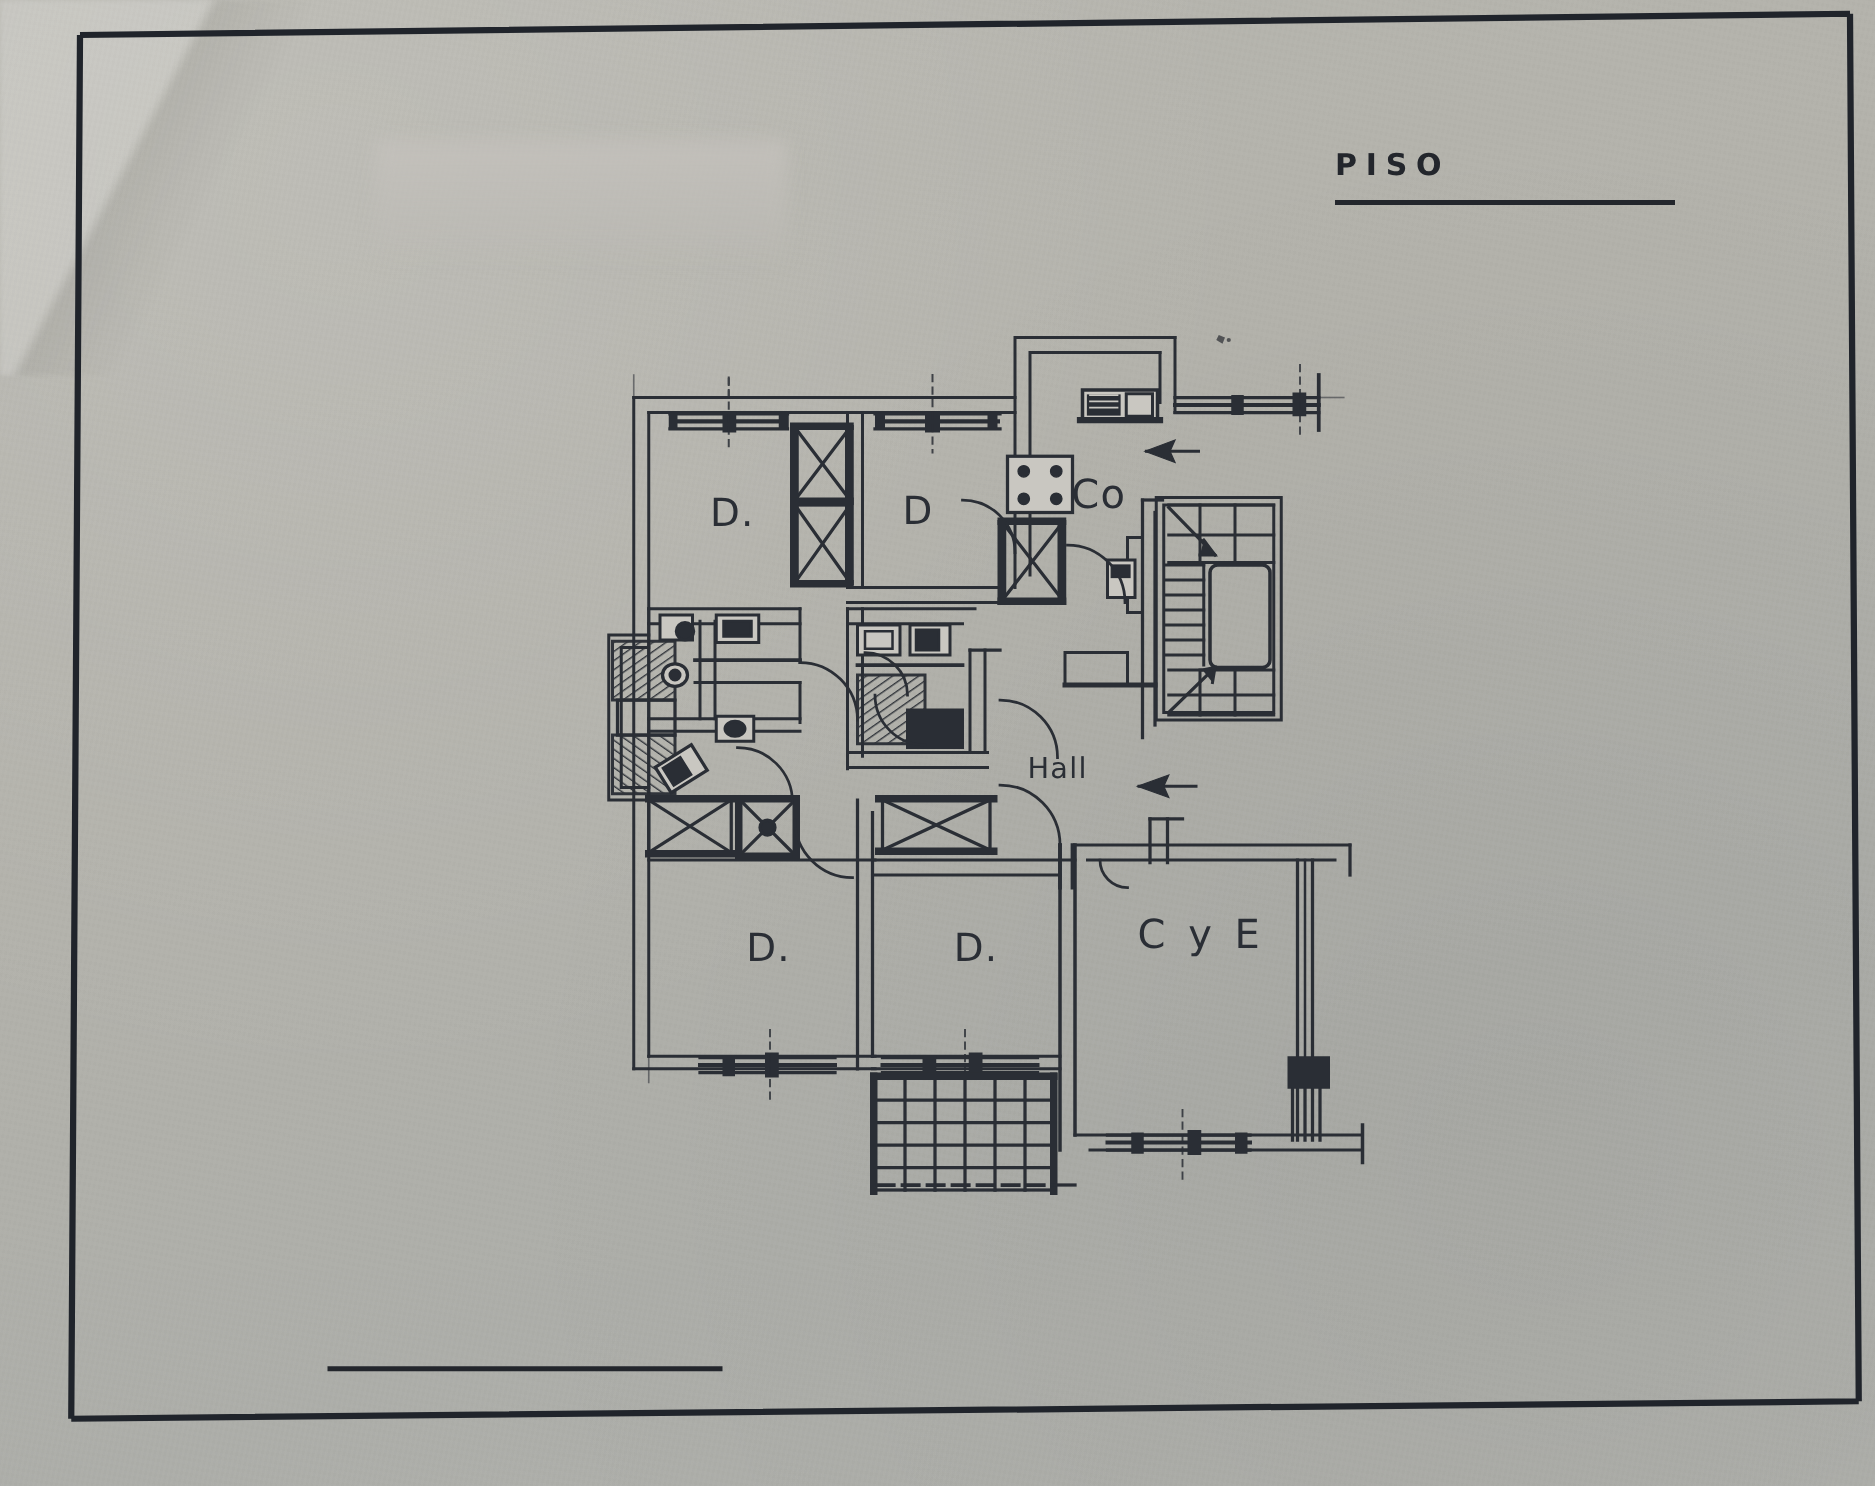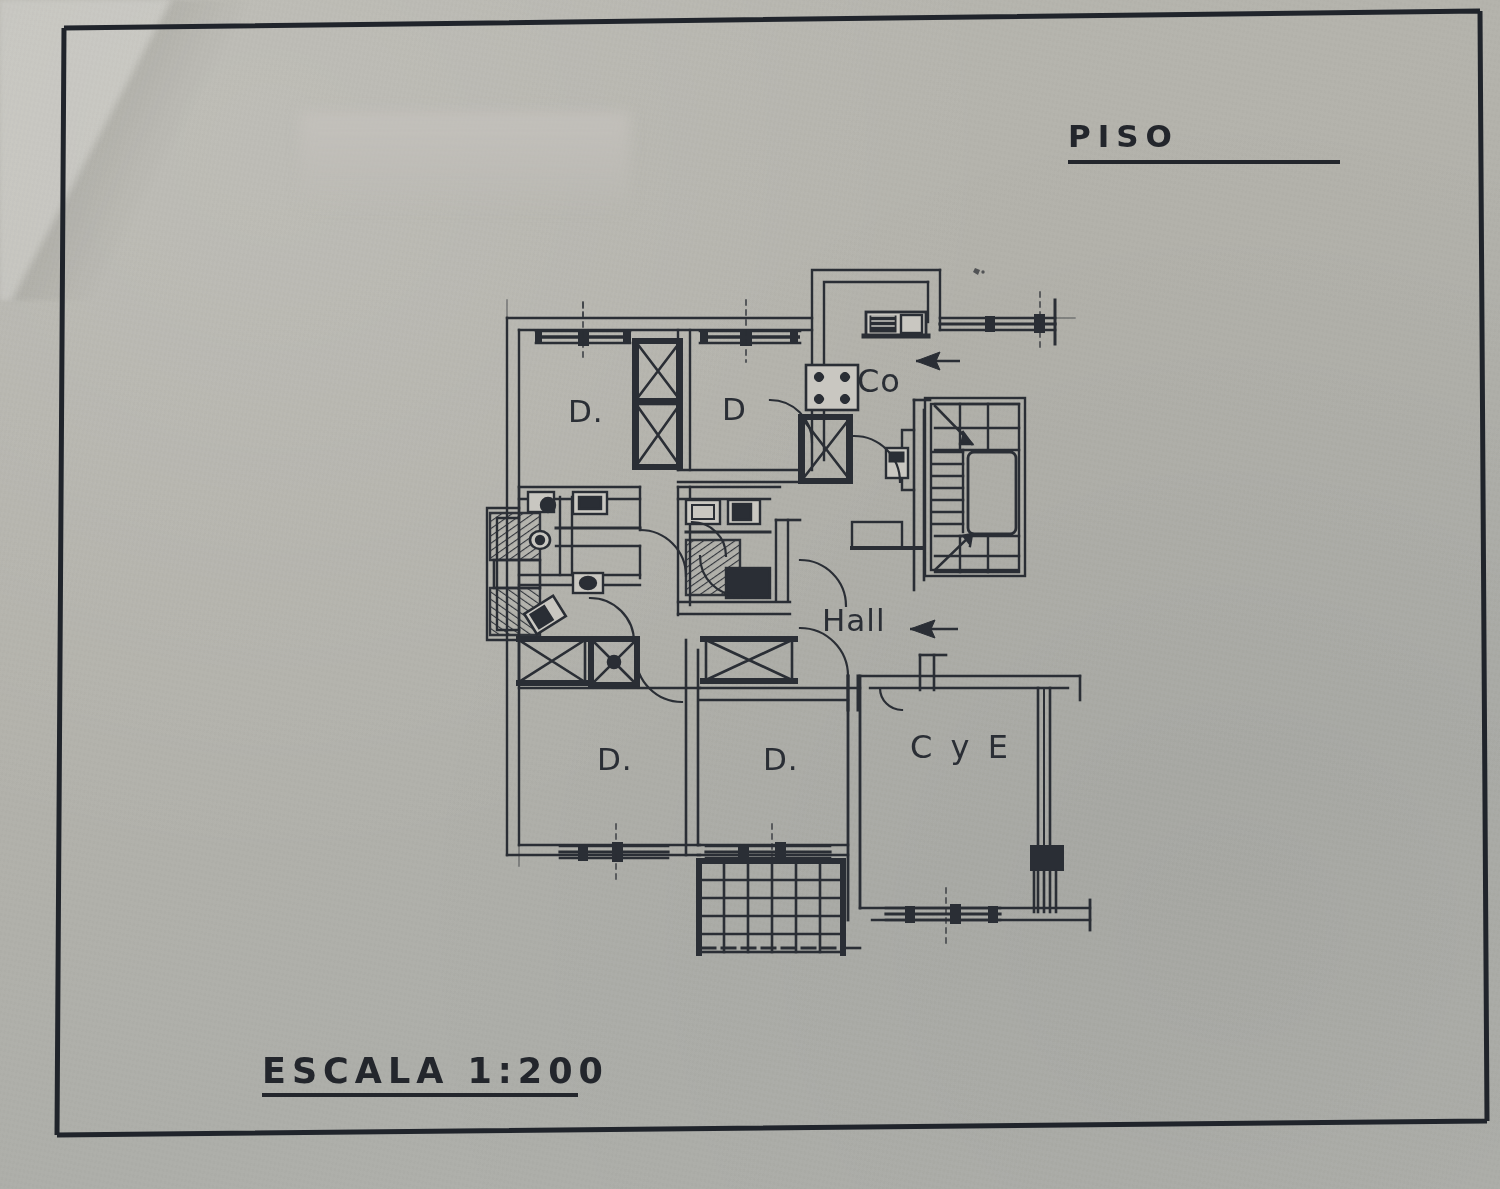--- a/index.html
+++ b/index.html
@@ -31,34 +31,34 @@
     position:absolute;left:0px;top:0px;width:330px;height:300px;pointer-events:none;
     background:linear-gradient(118deg,rgba(255,255,255,.18) 0 34%,rgba(0,0,0,.05) 36%,rgba(255,255,255,0) 52%);
     filter:blur(2px);
   }
   svg{position:absolute;left:0;top:0;}
   .lbl{
     position:absolute;color:#272b33;white-space:nowrap;
     font-family:"DejaVu Sans", sans-serif;
   }
   #title-piso{
-    left:1068px;top:118px;font-size:31px;letter-spacing:7px;font-weight:600;color:#23262c;
+    left:1068px;top:118px;font-size:24px;letter-spacing:7px;font-weight:600;color:#23262c;
   }
   #title-rule{
     position:absolute;left:1068px;top:160px;width:272px;height:4px;background:#23262c;
   }
   #scale-text{
     left:262px;top:1051px;font-size:35px;letter-spacing:6px;font-weight:600;color:#23262c;
   }
   #scale-rule{
     position:absolute;left:262px;top:1093px;width:316px;height:4px;background:#23262c;
   }
   .room-label{font-size:31px;font-weight:500;color:#2a2e35;letter-spacing:1px;}
-  #lbl-co{left:857px;top:362px;font-size:32px;letter-spacing:1px;}
-  #lbl-hall{left:822px;top:602px;font-size:31px;letter-spacing:1px;}
+  #lbl-co{left:857px;top:376px;font-size:32px;letter-spacing:1px;}
+  #lbl-hall{left:822px;top:602px;font-size:23px;letter-spacing:1px;}
   #lbl-cye{left:910px;top:728px;font-size:32px;letter-spacing:4px;}
   #lbl-d1{left:568px;top:393px;}
   #lbl-d2{left:722px;top:391px;}
   #lbl-d3{left:597px;top:741px;}
   #lbl-d4{left:763px;top:741px;}
 </style>
 </head>
 <body>
 
 <div id="sheet">
@@ -412,21 +412,20 @@
 
     <g fill="#3a3c40" opacity=".8">
       <path d="M975 268 l5 2 -2 5 -5 -3 z"></path>
       <circle cx="983" cy="272" r="1.7"></circle>
     </g>
   </svg>
 
   <div class="lbl" id="title-piso">PISO</div>
   <div id="title-rule"></div>
 
-  <div class="lbl" id="scale-text">ESCALA 1:200</div>
   <div id="scale-rule"></div>
 
   <div class="lbl room-label" id="lbl-d1">D.</div>
   <div class="lbl room-label" id="lbl-d2">D</div>
   <div class="lbl room-label" id="lbl-d3">D.</div>
   <div class="lbl room-label" id="lbl-d4">D.</div>
   <div class="lbl room-label" id="lbl-co">Co</div>
   <div class="lbl room-label" id="lbl-hall">Hall</div>
   <div class="lbl room-label" id="lbl-cye">C y E</div>
 </div>

